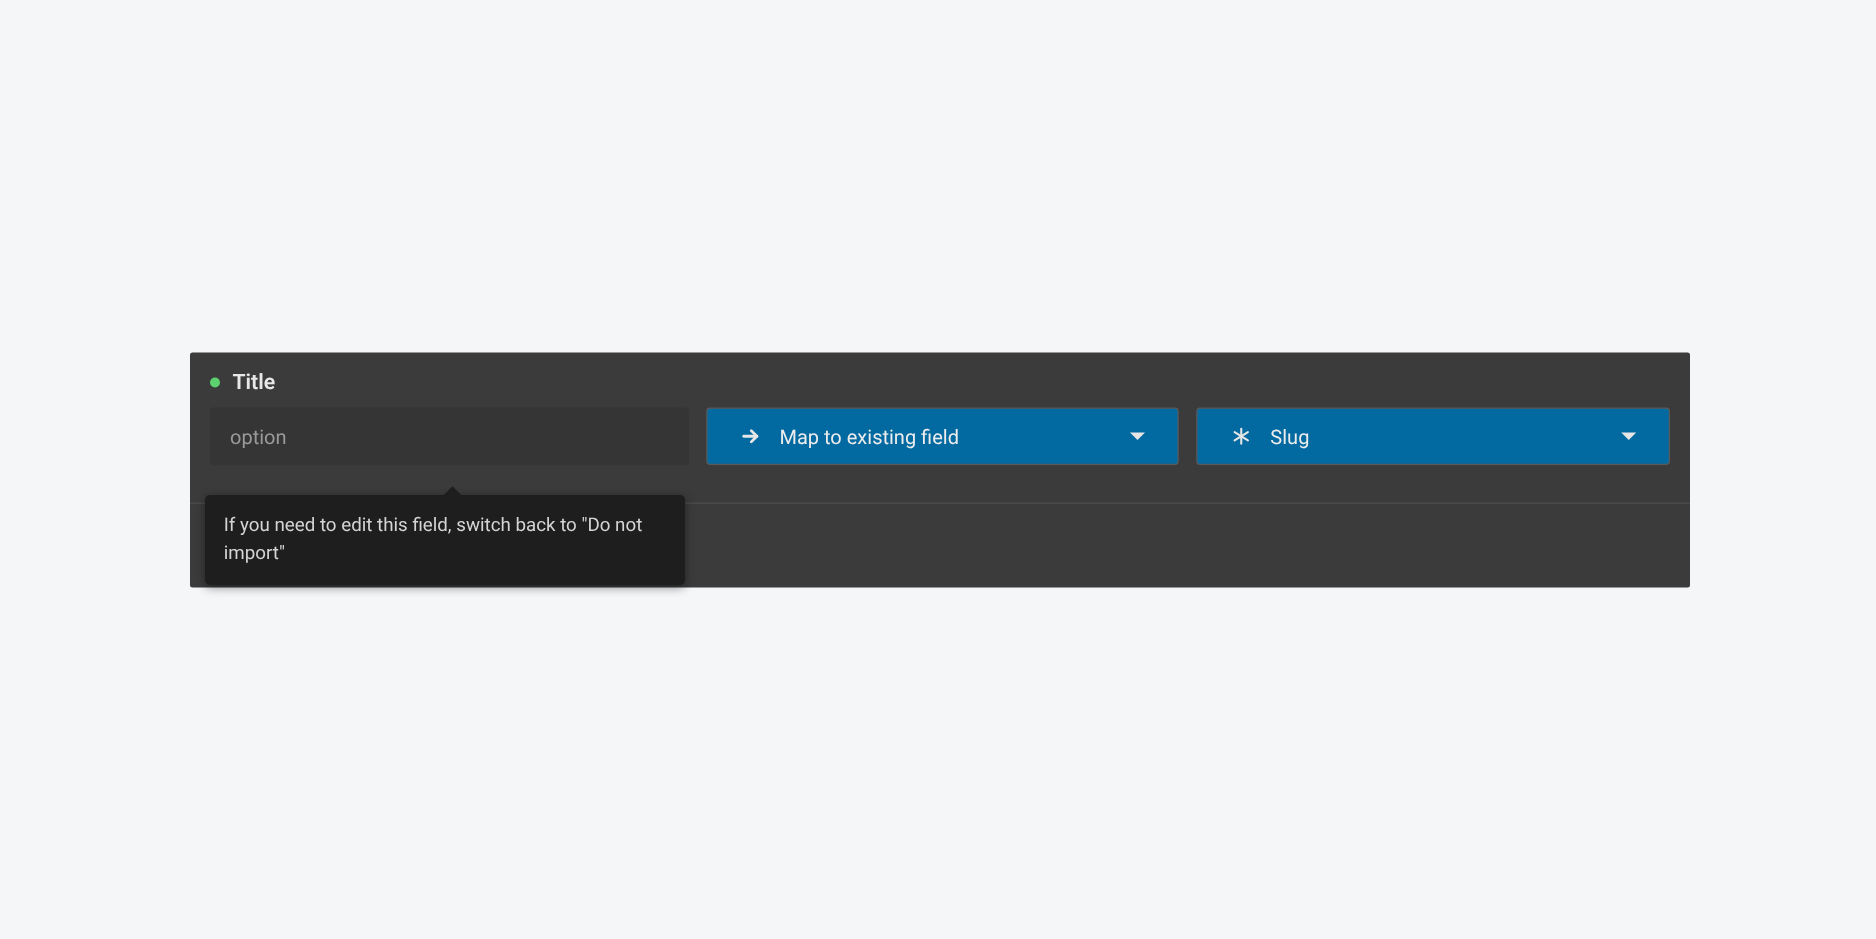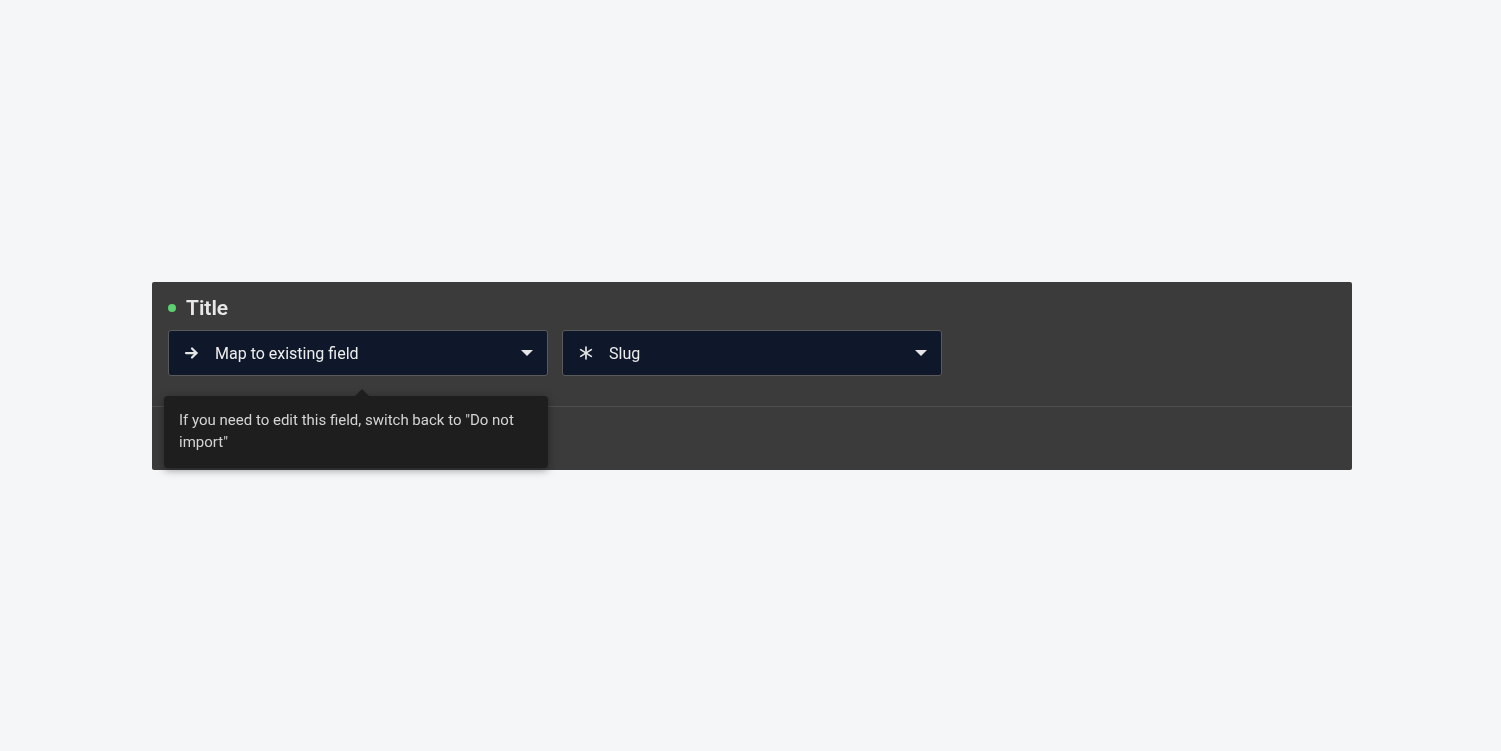--- a/index.html
+++ b/index.html
@@ -30,21 +30,21 @@
     gap: 10px;
   }
   .status-dot {
     width: 8px;
     height: 8px;
     border-radius: 50%;
     background: #5bd16f;
   }
   .header-title {
     color: #e8e8e8;
-    font-size: 21px;
+    font-size: 17px;
     font-weight: 600;
   }
   .row {
     display: flex;
     gap: 14px;
     padding: 0 16px;
   }
   .field-input {
     position: relative;
     width: 384px;
@@ -52,26 +52,26 @@
     background: #353535;
     border-radius: 3px;
     display: flex;
     align-items: center;
     padding: 0 16px;
     color: #9a9a9a;
     font-size: 16px;
   }
   .select-box {
     height: 46px;
-    background: #0f172a;
+    background: #0369a1;
     border: 1px solid #5a5a5a;
     border-radius: 3px;
     display: flex;
     align-items: center;
-    padding: 0 14px;
+    padding: 0 26px;
     gap: 14px;
     cursor: pointer;
     position: relative;
   }
   .select-box.map { width: 380px; }
   .select-box.slug { width: 380px; }
   .select-icon {
     width: 18px;
     height: 18px;
     display: inline-flex;
@@ -126,20 +126,23 @@
 </head>
 <body>
 
 <div class="panel">
   <div class="header">
     <span class="status-dot"></span>
     <span class="header-title">Title</span>
   </div>
 
   <div class="row">
+    <div class="field-input">
+      <span>option</span>
+    </div>
 
     <div class="select-box map">
       <span class="select-icon">
         <svg viewBox="0 0 24 24" width="18" height="18" fill="none" stroke="currentColor" stroke-width="3" stroke-linecap="round" stroke-linejoin="round">
           <line x1="4" y1="12" x2="18" y2="12"></line>
           <polyline points="12 6 18 12 12 18"></polyline>
         </svg>
       </span>
       <span class="select-label">Map to existing field</span>
       <span class="chevron"></span>

